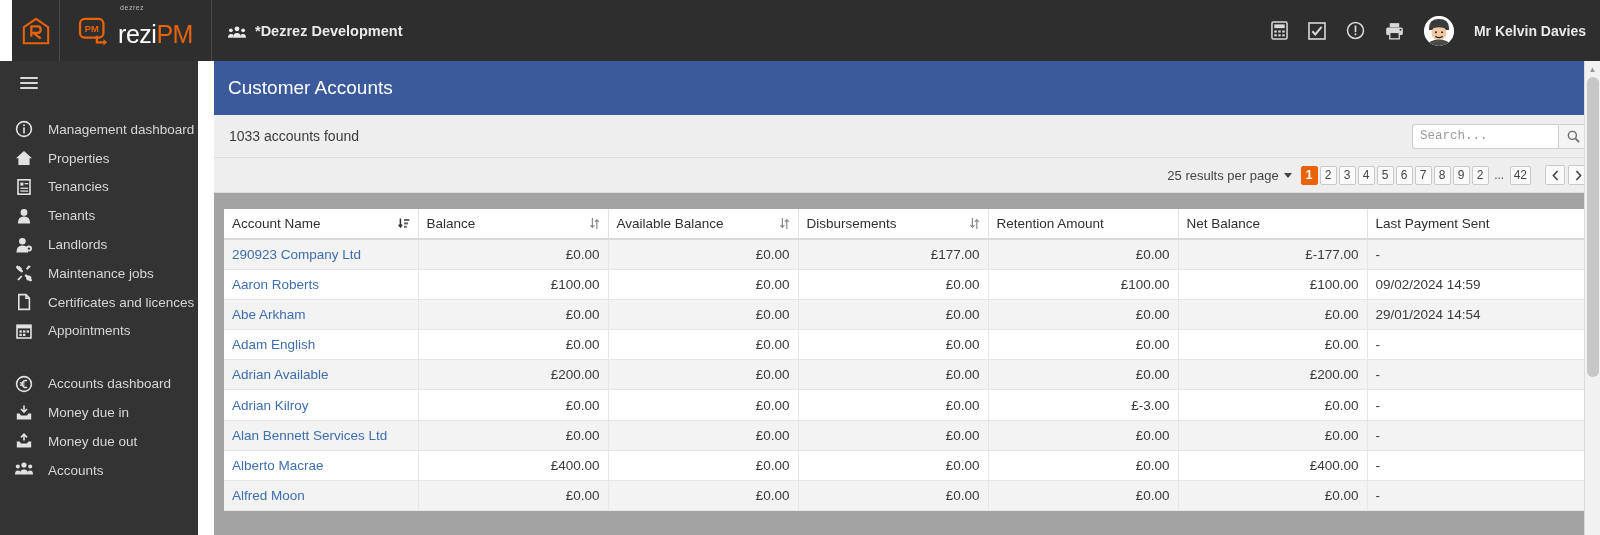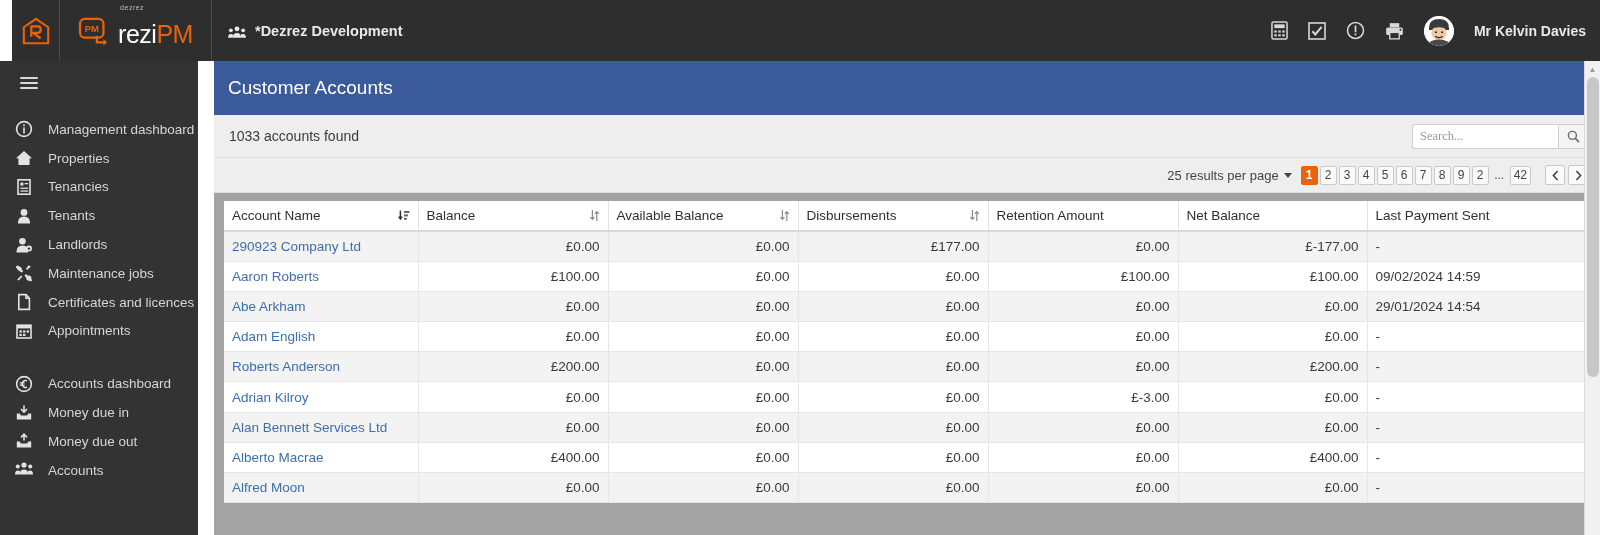--- a/index.html
+++ b/index.html
@@ -110,21 +110,21 @@
     padding: 0 12px;
   }
   .count { font-size: 14px; color: #3b3b3b; padding-left: 3px; }
   .search-wrap { margin-left: auto; display: flex; }
   .search-input {
     width: 146px; height: 25px;
     border: 1px solid #cfcfcf; border-right: none;
     border-radius: 3px 0 0 3px;
     padding: 0 7px; font-size: 12.5px; color: #555;
     background: #fff; outline: none;
-    font-family: Liberation Serif, serif;
+    font-family: Liberation Mono, monospace;
   }
   .search-input::placeholder { color: #9a9a9a; }
   .search-btn {
     width: 30px; height: 25px;
     border: 1px solid #cfcfcf; border-radius: 0 3px 3px 0;
     background: #f4f4f4; cursor: pointer;
     display: flex; align-items: center; justify-content: center;
     color: #6a6a6a;
   }
 
@@ -157,21 +157,21 @@
   .arrows { display: flex; gap: 3px; margin-left: 14px; }
   .arrow {
     width: 20px; height: 20px;
     border: 1px solid #c9c9c9; background: #fafafa; border-radius: 2px;
     display: flex; align-items: center; justify-content: center;
     cursor: pointer; color: #444; font-size: 13px;
   }
 
   
   .table-area { padding: 8px 10px 0 10px; }
-  table { border-collapse: collapse; width: 1366px; table-layout: fixed; }
+  table { border-collapse: collapse; width: 1366px; table-layout: fixed; margin-top: 8px; }
   thead th {
     height: 30px;
     font-size: 13.5px; font-weight: normal; color: #2f2f2f;
     text-align: left; padding: 0 8px;
     border-bottom: 2px solid #d8d8d8;
     border-right: 1px solid #e2e2e2;
     vertical-align: middle;
     background: #fff;
   }
   thead th:last-child { border-right: none; }
@@ -605,21 +605,21 @@
             <tr>
               <td class="name"><a>Adam English</a></td>
               <td class="num">£0.00</td>
               <td class="num">£0.00</td>
               <td class="num">£0.00</td>
               <td class="num">£0.00</td>
               <td class="num">£0.00</td>
               <td class="txt">-</td>
             </tr>
             <tr>
-              <td class="name"><a>Roberts Anderson</a></td>
+              <td class="name"><a>Adrian Available</a></td>
               <td class="num">£200.00</td>
               <td class="num">£0.00</td>
               <td class="num">£0.00</td>
               <td class="num">£0.00</td>
               <td class="num">£200.00</td>
               <td class="txt">-</td>
             </tr>
             <tr>
               <td class="name"><a>Adrian Kilroy</a></td>
               <td class="num">£0.00</td>

